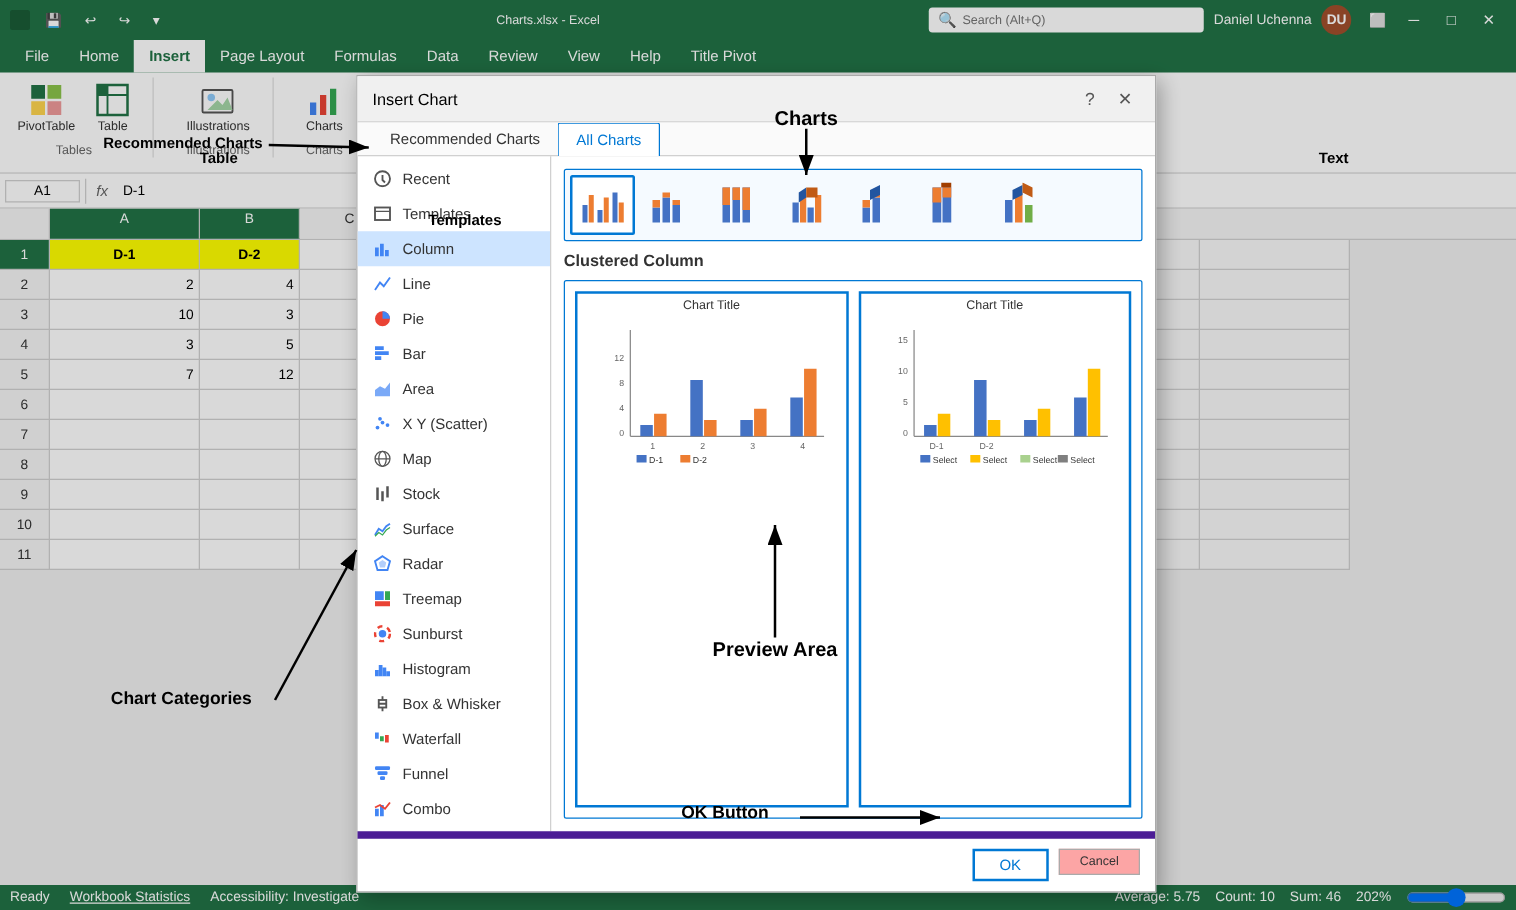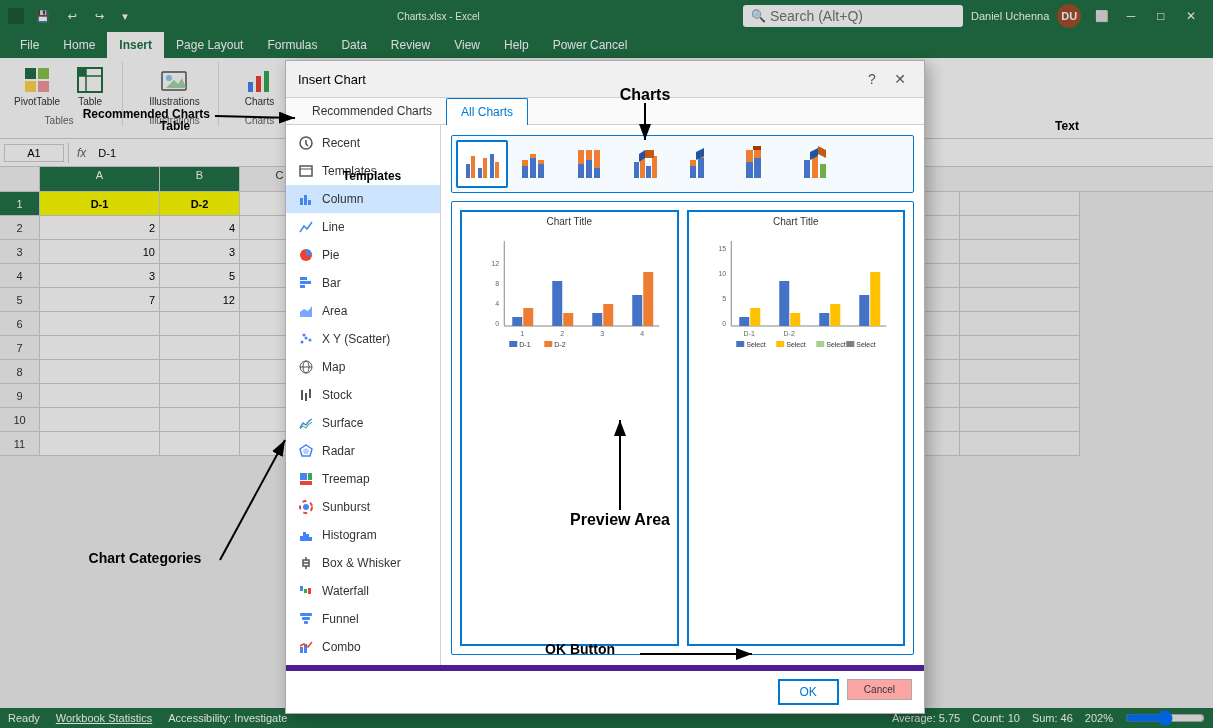--- a/index.html
+++ b/index.html
@@ -118,21 +118,21 @@
     <div class="title-icon"></div>
     <button class="wb-btn">💾</button>
     <button class="wb-btn">↩</button>
     <button class="wb-btn">↪</button>
     <button class="wb-btn">▾</button>
   </div>
   <div class="title-bar-center">Charts.xlsx - Excel</div>
   <div class="title-bar-right">
     <div class="search-bar">
       <span>🔍</span>
-      <input type="text" style="border: none; outline: none; font-size: 14px; width: 160px;" placeholder="Search (Alt+Q)">
+      <input type="text" style="border: none; outline: none; font-size: 10px; width: 160px;" placeholder="Search (Alt+Q)">
     </div>
     <span style="color:white;font-size:11px;">Daniel Uchenna</span>
     <div class="user-avatar">DU</div>
     <div class="win-controls">
       <button class="wb-btn">⬜</button>
       <button class="win-btn">─</button>
       <button class="win-btn">□</button>
       <button class="win-btn close">✕</button>
     </div>
   </div>
@@ -142,21 +142,21 @@
   <div class="ribbon-tabs">
     <div class="ribbon-tab">File</div>
     <div class="ribbon-tab">Home</div>
     <div class="ribbon-tab active">Insert</div>
     <div class="ribbon-tab">Page Layout</div>
     <div class="ribbon-tab">Formulas</div>
     <div class="ribbon-tab">Data</div>
     <div class="ribbon-tab">Review</div>
     <div class="ribbon-tab">View</div>
     <div class="ribbon-tab">Help</div>
-    <div class="ribbon-tab">Power Cancel</div>
+    <div class="ribbon-tab">Title Pivot</div>
   </div>
   <div class="ribbon-content">
 
     <div class="ribbon-group">
       <div class="ribbon-group-items">
         <button class="ribbon-btn">
           <div class="icon">
             <svg width="28" height="28">
                 <rect x="2" y="2" width="11" height="11" fill="#217346"></rect>
                 <rect x="15" y="2" width="11" height="11" fill="#8bc34a"></rect>
@@ -737,20 +737,21 @@
             <svg class="chart-type-svg" viewBox="0 0 36 36">
               <rect x="4" y="14" width="6" height="18" fill="#4472c4"></rect>
               <rect x="12" y="8" width="6" height="24" fill="#ed7d31"></rect>
               <rect x="20" y="18" width="6" height="14" fill="#70ad47"></rect>
               <polygon points="10,14 10,6 18,2 18,10" fill="#2255a0"></polygon>
               <polygon points="18,8 18,0 26,4 26,12" fill="#c05a15"></polygon>
             </svg>
           </div>
         </div>
 
+        <div class="chart-section-title">Clustered Column</div>
 
         <div class="chart-previews">
 
           <div class="chart-preview selected">
             <div style="font-size:10px;text-align:center;margin-bottom:4px;color:#333;">Chart Title</div>
             <svg width="100%" height="120" viewBox="0 0 190 120">
 
               <line x1="30" y1="10" x2="30" y2="95" stroke="#888" stroke-width="1"></line>
               <line x1="30" y1="95" x2="185" y2="95" stroke="#888" stroke-width="1"></line>
 

